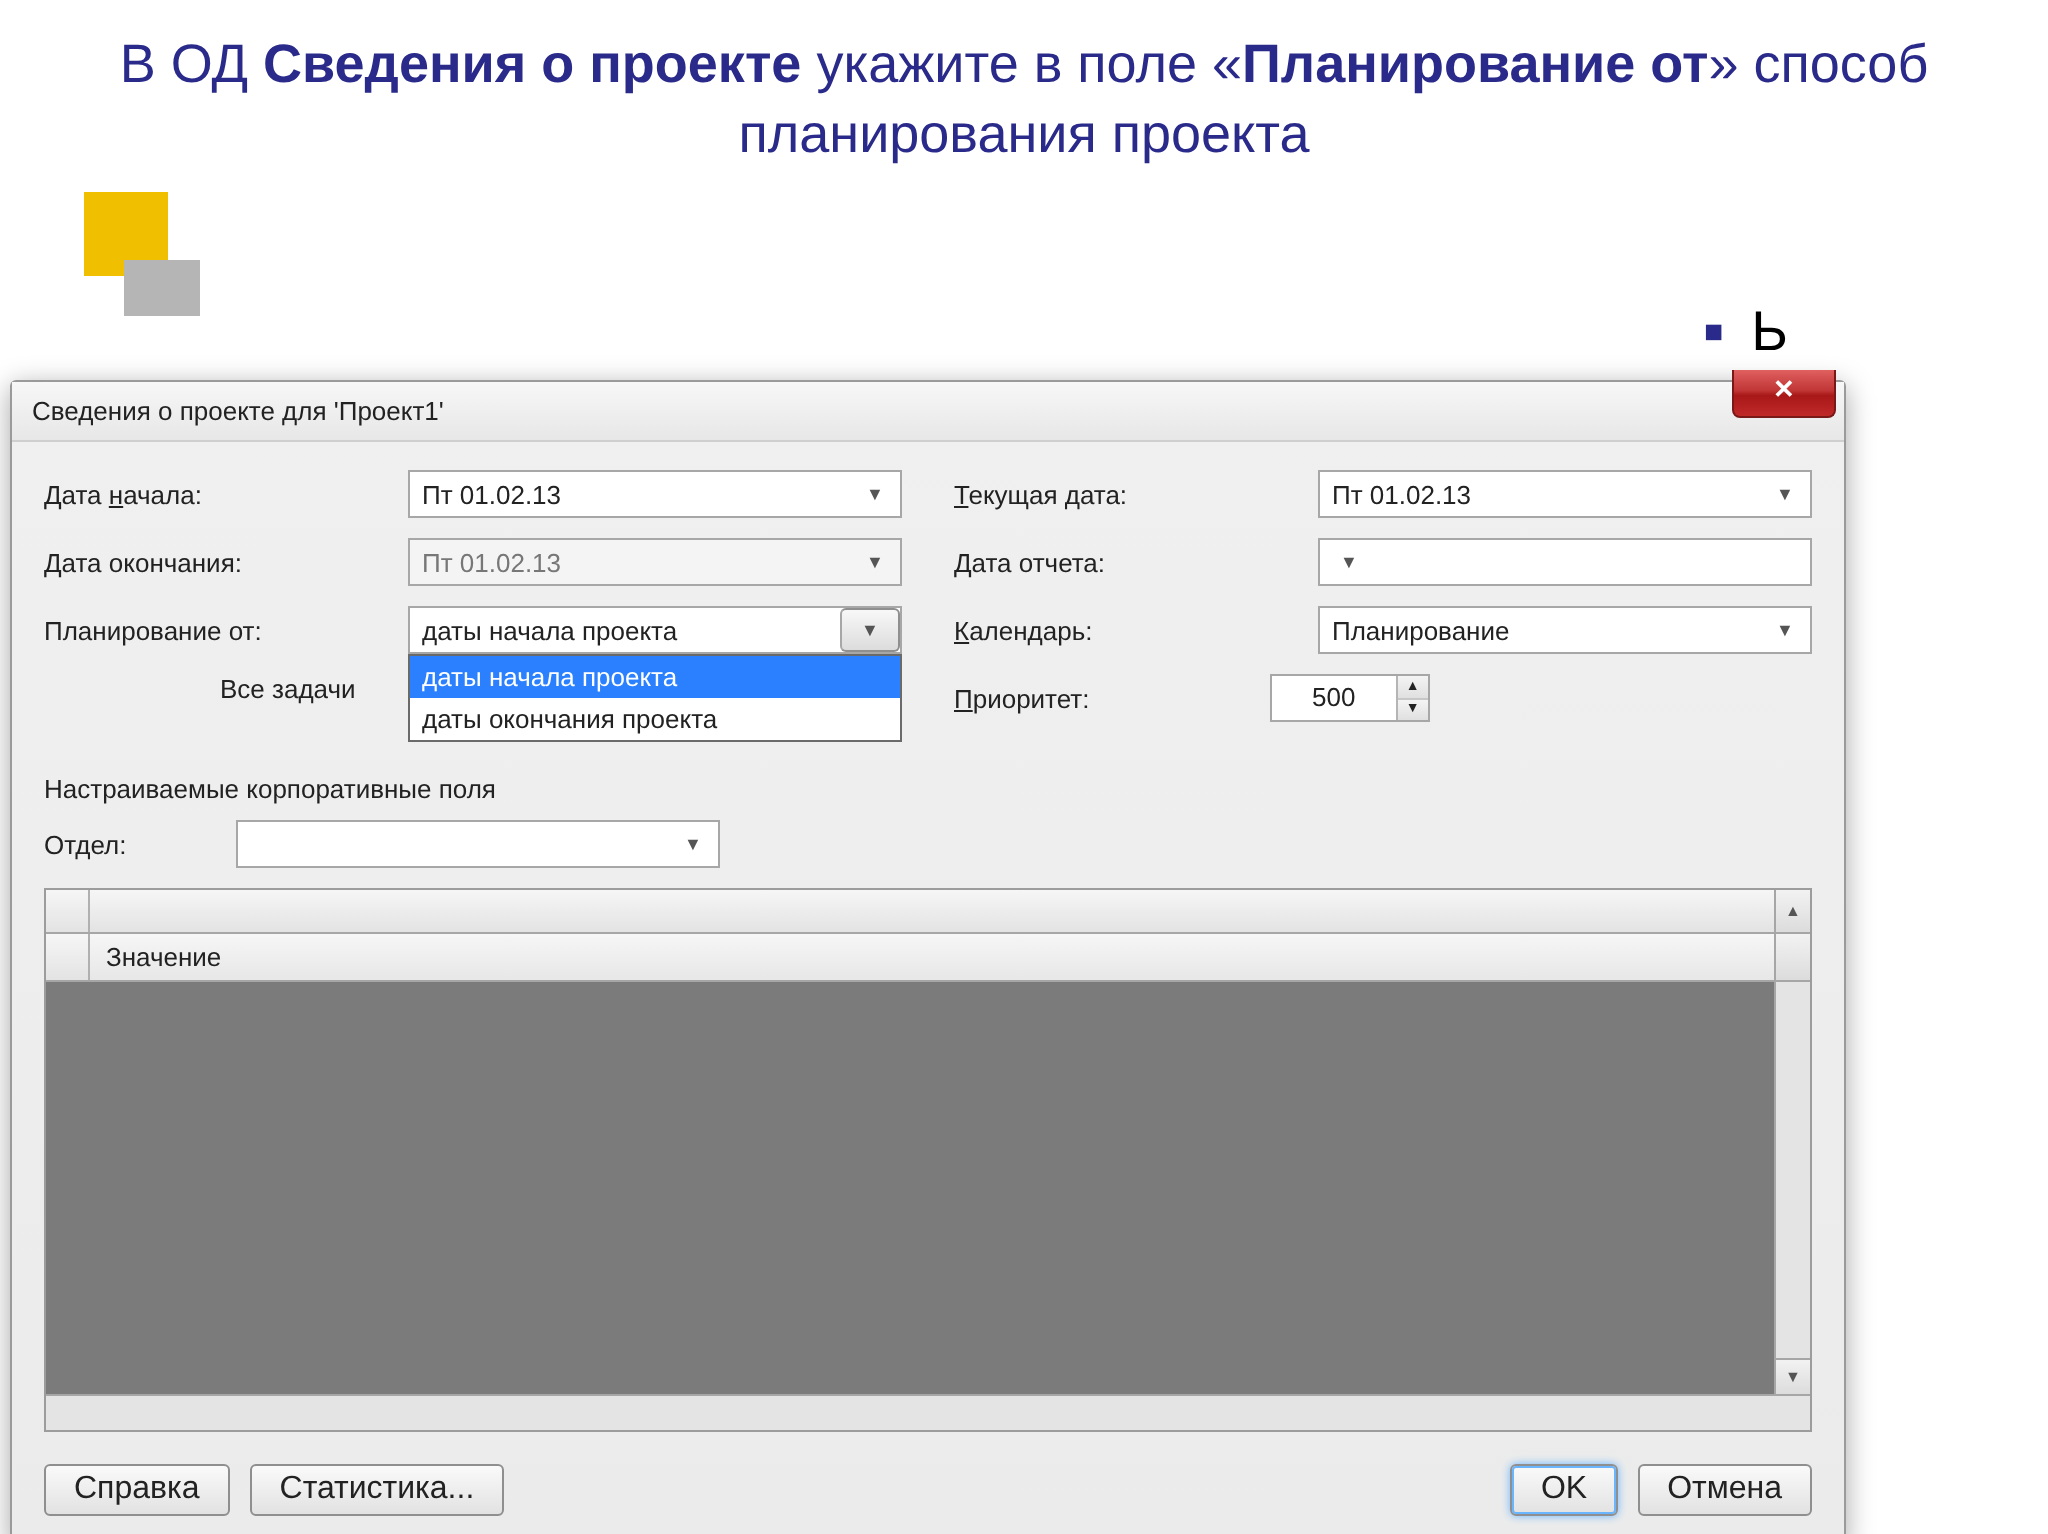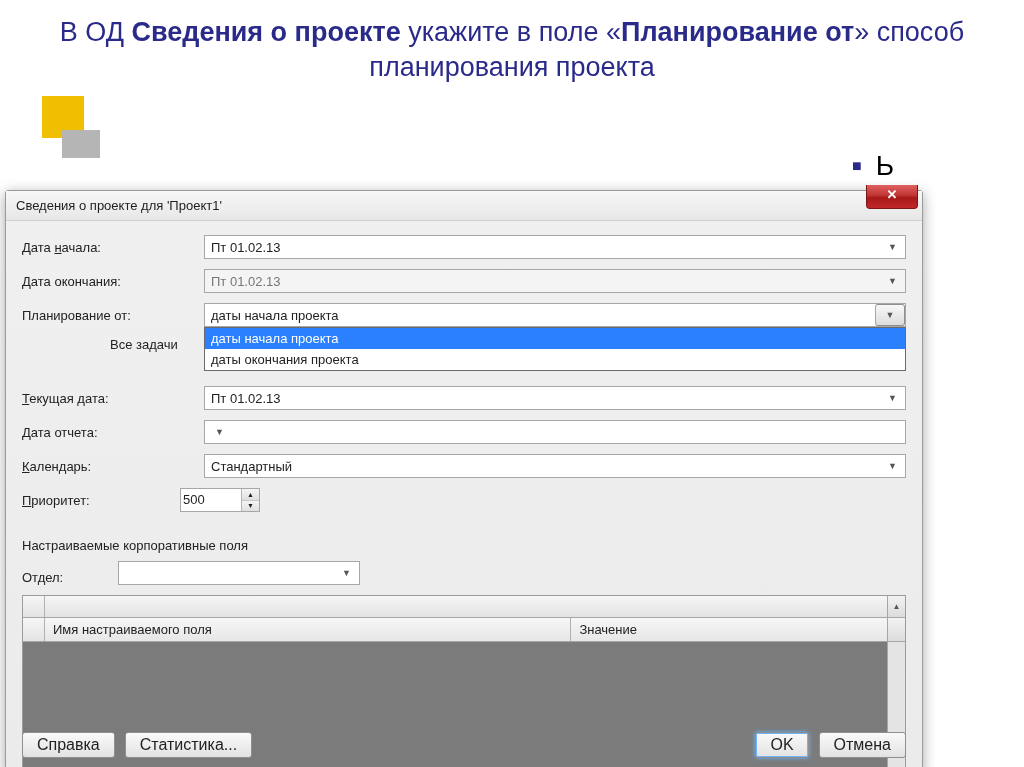--- a/index.html
+++ b/index.html
@@ -72,21 +72,21 @@
       border-top: none;
       border-radius: 0 0 4px 4px;
       color: #fff;
       text-align: center;
       line-height: 20px;
       font-size: 13px;
       font-weight: bold;
     }
     .dialog-body { padding: 14px 16px; font-size: 13px; color: #222; }
     .row { display: flex; align-items: center; margin-bottom: 10px; }
-    .grid { display: flex; gap: 26px; flex-direction: column; }
+    .grid { display: flex; gap: 26px; }
     .col { flex: 1; }
     .lbl { width: 158px; }
     .lbl .u { text-decoration: underline; }
     .combo {
       flex: 1;
       height: 24px;
       background: #fff;
       border: 1px solid #a7a7a7;
       display: flex;
       align-items: center;
@@ -107,37 +107,37 @@
       border-left: 1px solid #a7a7a7;
       margin-right: -4px;
       width: 20px;
     }
     .spinner {
       width: 80px; height: 24px;
       display: flex;
       border: 1px solid #a7a7a7;
       background: #fff;
     }
-    .spinner .num { flex: 1; padding: 3px 2px; }
+    .spinner .num { flex: 1; padding: 3px 20px; }
     .spinner .arrows { width: 18px; border-left: 1px solid #b5b5b5; display: flex; flex-direction: column; }
     .spinner .arrows span { flex:1; display:flex; align-items:center; justify-content:center; font-size:7px; background: linear-gradient(#f4f4f4,#e0e0e0); }
     .spinner .arrows span:first-child { border-bottom: 1px solid #c7c7c7; }
     .dropdown-list {
       position: absolute;
       left: -1px; top: 23px;
       width: calc(100% + 2px);
       background: #fff;
       border: 1px solid #6a6a6a;
       z-index: 20;
     }
     .dropdown-list div { padding: 3px 6px; }
     .dropdown-list .sel { background: #2a80ff; color: #fff; }
     .indent-note { margin-left: 88px; margin-bottom: 8px; }
     .section-title { margin: 16px 0 8px; }
-    .dept-row { margin-bottom: 10px; align-items: flex-end; }
+    .dept-row { margin-bottom: 10px; }
     .dept-row .lbl { width: 72px; }
     .dept-row .combo { width: 242px; flex: none; }
     .grid-area {
       border: 1px solid #9c9c9c;
       height: 272px;
       display: flex;
       flex-direction: column;
       background: #7b7b7b;
     }
     .grid-head {
@@ -250,21 +250,21 @@
         </div>
         <div class="row">
           <div class="lbl">Дата отчета:</div>
           <div class="combo">
             <span class="dd">▼</span>
           </div>
         </div>
         <div class="row">
           <div class="lbl"><span class="u">К</span><span>алендарь:</span></div>
           <div class="combo">
-            <span class="val">Стандартный</span>
+            <span class="val">Планирование</span>
             <span class="dd">▼</span>
           </div>
         </div>
         <div class="row">
           <div class="lbl"><span class="u">П</span><span>риоритет:</span></div>
           <div class="spinner">
             <div class="num">500</div>
             <div class="arrows">
                 <span>▲</span>
                 <span>▼</span>
@@ -285,21 +285,20 @@
     </div>
 
     <div class="grid-area">
       <div class="grid-head">
         <div class="corner"></div>
         <div class="spacer"></div>
         <div class="scroll-up">▲</div>
       </div>
       <div class="grid-cols">
         <div class="rowhead"></div>
-        <div class="c1">Имя настраиваемого поля</div>
         <div class="c2">Значение</div>
         <div class="scroll-track"></div>
       </div>
       <div class="grid-fill">
         <div class="vtrack">
           <div class="dn">▼</div>
         </div>
         <div class="htrack"></div>
       </div>
     </div>

